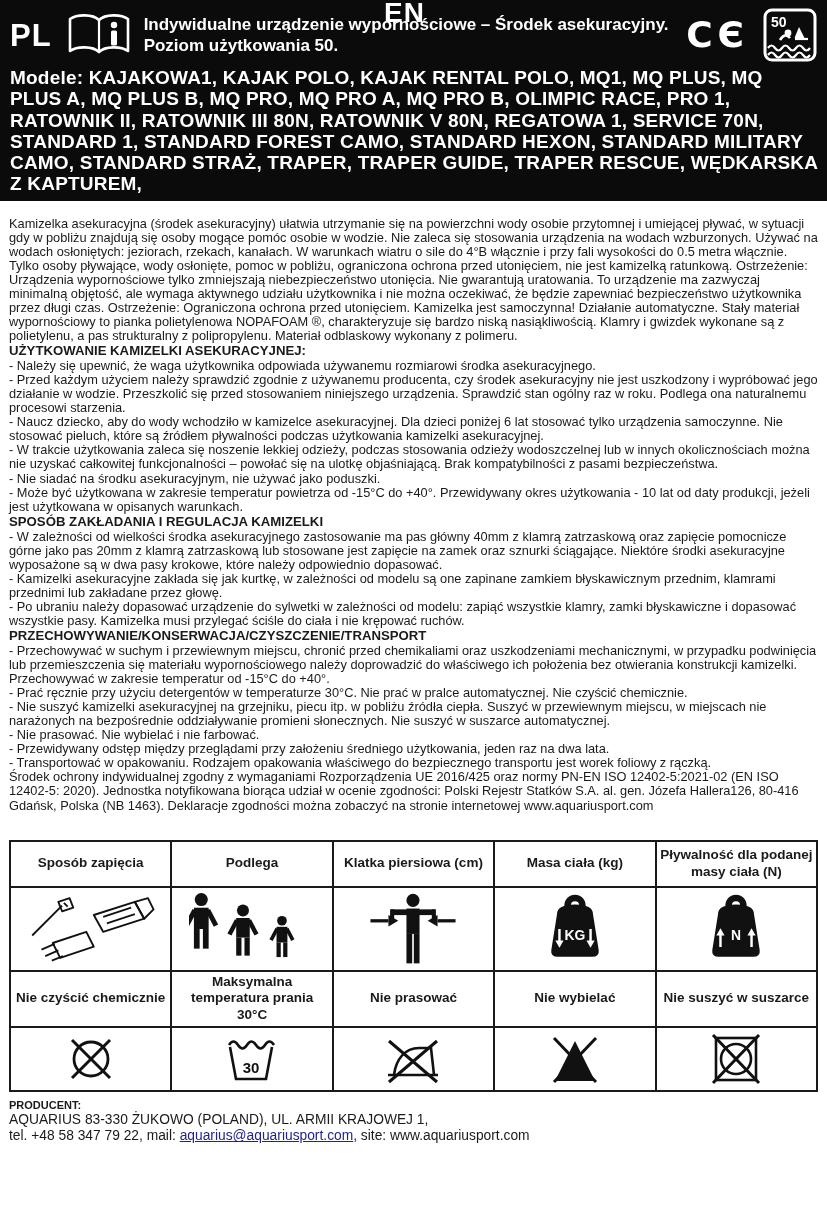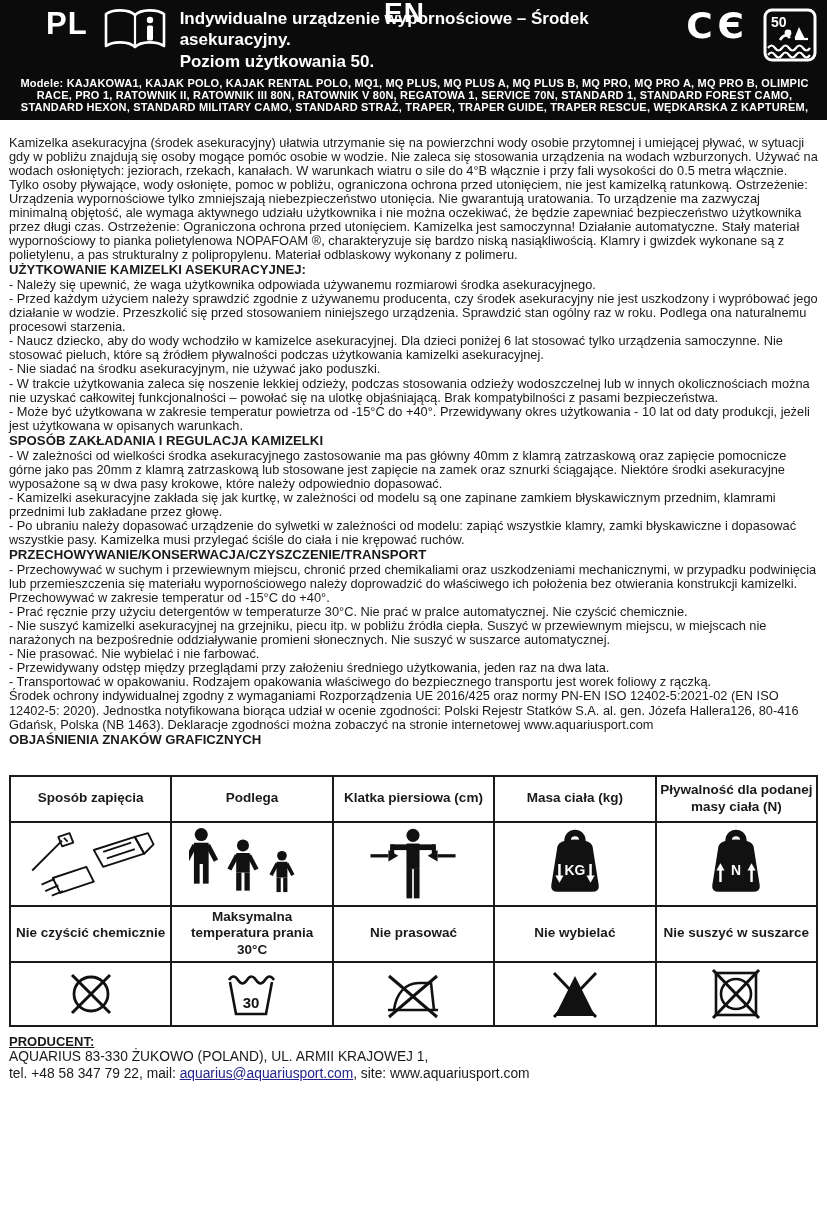--- a/index.html
+++ b/index.html
@@ -2,50 +2,50 @@
 <html><head>
 <meta charset="utf-8">
 <style>
   html,body{margin:0;padding:0;}
   body{
     width:827px;height:1228px;overflow:hidden;background:#ffffff;
     font-family:"Liberation Sans", sans-serif;color:#1a1a1a;position:relative;
   }
   
   .banner{background:#0b0b0b;color:#fff;padding:8px 8px 6px 10px;position:relative;}
-  .banner-top{display:flex;align-items:flex-start;margin-left:36px;}
+  .banner-top{display:flex;align-items:center;}
   .pl-badge{font-size:31px;font-weight:bold;letter-spacing:1px;line-height:1;}
   .book-icon{margin-left:15px;flex:0 0 auto;}
   .title-block{margin-left:13px;font-size:17px;font-weight:bold;line-height:1.25;}
   .flex-spacer{flex:1;}
   .ce-mark{font-size:36px;font-weight:bold;letter-spacing:5px;margin-right:14px;
            font-family:"DejaVu Sans", sans-serif;line-height:1;}
   .badge50{flex:0 0 auto;margin-right:2px;}
   .en-overlay{position:absolute;left:384px;top:-3px;font-size:28px;font-weight:bold;letter-spacing:1px;}
-  .models{font-size:11px;font-weight:bold;line-height:1.12;margin-top:5px;letter-spacing:0.2px;text-align:center;}
+  .models{font-size:19px;font-weight:bold;line-height:1.12;margin-top:5px;letter-spacing:0.2px;}
   
   .content{padding:16px 9px;}
   p.body{font-size:12.8px;line-height:1.1;margin:0;}
   .intro{margin-top:10px;}
   h2.sec{font-size:13.2px;line-height:1.2;margin:0;font-weight:bold;}
   .mt-s1{margin-top:30px;}
   .mt-s2{margin-top:36px;}
   .mt-s3{margin-top:34px;}
   .compliance{margin-top:34px;}
   .graphics-head{margin-top:28px;}
   
   table.symbols{width:100%;border-collapse:collapse;table-layout:fixed;margin-top:27px;}
   table.symbols th, table.symbols td{border:2px solid #1a1a1a;text-align:center;vertical-align:middle;padding:2px;}
   table.symbols th{font-size:13.5px;font-weight:bold;height:40px;line-height:1.2;}
   td.icon-cell{height:78px;}
   td.label-cell{font-size:13.5px;font-weight:bold;height:46px;line-height:1.25;}
   td.care-cell{height:58px;}
   
   .footer{margin-top:7px;font-size:13.8px;line-height:1.18;}
-  .prod-head{font-weight:bold;font-size:13px;text-decoration:underline;}
+  .prod-head{font-weight:bold;font-size:11px;}
   .email{color:#23238e;text-decoration:underline;cursor:pointer;}
   svg{display:block;margin:0 auto;}
 </style>
 </head>
 <body>
 
 <div class="banner">
   <div class="en-overlay">EN</div>
   <div class="banner-top">
     <div class="pl-badge">PL</div>
@@ -76,40 +76,39 @@
 </div>
 
 <div class="content">
 
   <p class="body intro">Kamizelka asekuracyjna (środek asekuracyjny) ułatwia utrzymanie się na powierzchni wody osobie przytomnej i umiejącej pływać, w sytuacji gdy w pobliżu znajdują się osoby mogące pomóc osobie w wodzie. Nie zaleca się stosowania urządzenia na wodach wzburzonych. Używać na wodach osłoniętych: jeziorach, rzekach, kanałach. W warunkach wiatru o sile do 4°B włącznie i przy fali wysokości do 0.5 metra włącznie. Tylko osoby pływające, wody osłonięte, pomoc w pobliżu, ograniczona ochrona przed utonięciem, nie jest kamizelką ratunkową. Ostrzeżenie: Urządzenia wypornościowe tylko zmniejszają niebezpieczeństwo utonięcia. Nie gwarantują uratowania. To urządzenie ma zazwyczaj minimalną objętość, ale wymaga aktywnego udziału użytkownika i nie można oczekiwać, że będzie zapewniać bezpieczeństwo użytkownika przez długi czas. Ostrzeżenie: Ograniczona ochrona przed utonięciem. Kamizelka jest samoczynna! Działanie automatyczne. Stały materiał wypornościowy to pianka polietylenowa NOPAFOAM ®, charakteryzuje się bardzo niską nasiąkliwością. Klamry i gwizdek wykonane są z polietylenu, a pas strukturalny z polipropylenu. Materiał odblaskowy wykonany z polimeru.</p>
 
   <h2 class="sec mt-s1">UŻYTKOWANIE KAMIZELKI ASEKURACYJNEJ:</h2>
   <p class="body">- Należy się upewnić, że waga użytkownika odpowiada używanemu rozmiarowi środka asekuracyjnego.</p>
   <p class="body">- Przed każdym użyciem należy sprawdzić zgodnie z używanemu producenta, czy środek asekuracyjny nie jest uszkodzony i wypróbować jego działanie w wodzie. Przeszkolić się przed stosowaniem niniejszego urządzenia. Sprawdzić stan ogólny raz w roku. Podlega ona naturalnemu procesowi starzenia.</p>
   <p class="body">- Naucz dziecko, aby do wody wchodziło w kamizelce asekuracyjnej. Dla dzieci poniżej 6 lat stosować tylko urządzenia samoczynne. Nie stosować pieluch, które są źródłem pływalności podczas użytkowania kamizelki asekuracyjnej.</p>
+  <p class="body">- W trakcie użytkowania zaleca się noszenie lekkiej odzieży, podczas stosowania odzieży wodoszczelnej lub w innych okolicznościach można nie uzyskać całkowitej funkcjonalności – powołać się na ulotkę objaśniającą. Brak kompatybilności z pasami bezpieczeństwa.</p>
   <p class="body">- Nie siadać na środku asekuracyjnym, nie używać jako poduszki.</p>
-  <p class="body">- W trakcie użytkowania zaleca się noszenie lekkiej odzieży, podczas stosowania odzieży wodoszczelnej lub w innych okolicznościach można nie uzyskać całkowitej funkcjonalności – powołać się na ulotkę objaśniającą. Brak kompatybilności z pasami bezpieczeństwa.</p>
   <p class="body">- Może być użytkowana w zakresie temperatur powietrza od -15°C do +40°. Przewidywany okres użytkowania - 10 lat od daty produkcji, jeżeli jest użytkowana w opisanych warunkach.</p>
 
   <h2 class="sec mt-s2">SPOSÓB ZAKŁADANIA I REGULACJA KAMIZELKI</h2>
   <p class="body">- W zależności od wielkości środka asekuracyjnego zastosowanie ma pas główny 40mm z klamrą zatrzaskową oraz zapięcie pomocnicze górne jako pas 20mm z klamrą zatrzaskową lub stosowane jest zapięcie na zamek oraz sznurki ściągające. Niektóre środki asekuracyjne wyposażone są w dwa pasy krokowe, które należy odpowiednio dopasować.</p>
   <p class="body">- Kamizelki asekuracyjne zakłada się jak kurtkę, w zależności od modelu są one zapinane zamkiem błyskawicznym przednim, klamrami przednimi lub zakładane przez głowę.</p>
   <p class="body">- Po ubraniu należy dopasować urządzenie do sylwetki w zależności od modelu: zapiąć wszystkie klamry, zamki błyskawiczne i dopasować wszystkie pasy. Kamizelka musi przylegać ściśle do ciała i nie krępować ruchów.</p>
 
   <h2 class="sec mt-s3">PRZECHOWYWANIE/KONSERWACJA/CZYSZCZENIE/TRANSPORT</h2>
   <p class="body">- Przechowywać w suchym i przewiewnym miejscu, chronić przed chemikaliami oraz uszkodzeniami mechanicznymi, w przypadku podwinięcia lub przemieszczenia się materiału wypornościowego należy doprowadzić do właściwego ich położenia bez otwierania konstrukcji kamizelki. Przechowywać w zakresie temperatur od -15°C do +40°.</p>
   <p class="body">- Prać ręcznie przy użyciu detergentów w temperaturze 30°C. Nie prać w pralce automatycznej. Nie czyścić chemicznie.</p>
   <p class="body">- Nie suszyć kamizelki asekuracyjnej na grzejniku, piecu itp. w pobliżu źródła ciepła. Suszyć w przewiewnym miejscu, w miejscach nie narażonych na bezpośrednie oddziaływanie promieni słonecznych. Nie suszyć w suszarce automatycznej.</p>
   <p class="body">- Nie prasować. Nie wybielać i nie farbować.</p>
   <p class="body">- Przewidywany odstęp między przeglądami przy założeniu średniego użytkowania, jeden raz na dwa lata.</p>
   <p class="body">- Transportować w opakowaniu. Rodzajem opakowania właściwego do bezpiecznego transportu jest worek foliowy z rączką.</p>
 
   <p class="body compliance">Środek ochrony indywidualnej zgodny z wymaganiami Rozporządzenia UE 2016/425 oraz normy PN-EN ISO 12402-5:2021-02 (EN ISO 12402-5: 2020). Jednostka notyfikowana biorąca udział w ocenie zgodności: Polski Rejestr Statków S.A. al. gen. Józefa Hallera126, 80-416 Gdańsk, Polska (NB 1463). Deklaracje zgodności można zobaczyć na stronie internetowej www.aquariusport.com</p>
 
-  <h2 class="sec graphics-head">OBJAŚNIENIA ZNAKÓW GRAFICZNYCH</h2>
 
   <table class="symbols">
     <tbody>
         <tr>
       <th>Sposób zapięcia</th>
       <th>Podlega</th>
       <th>Klatka piersiowa (cm)</th>
       <th>Masa ciała (kg)</th>
       <th>Pływalność dla podanej masy ciała (N)</th>
     </tr>

